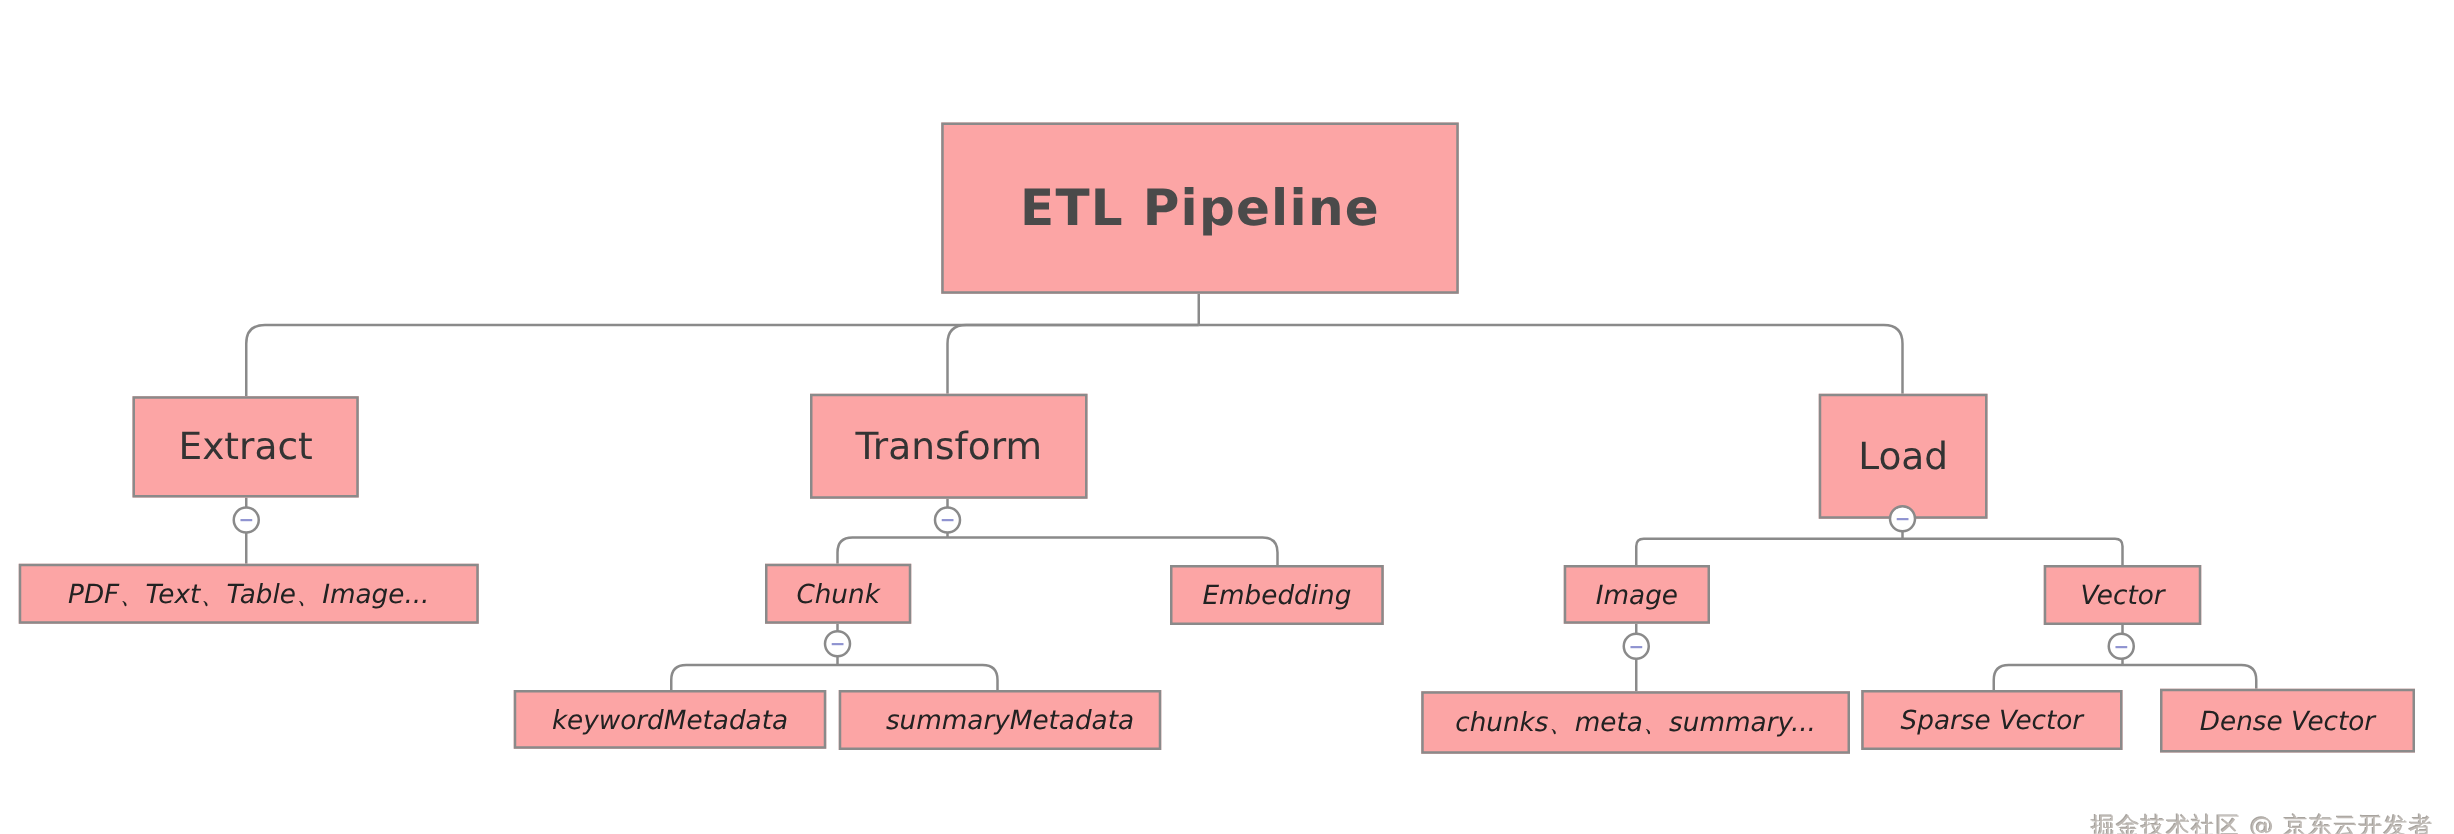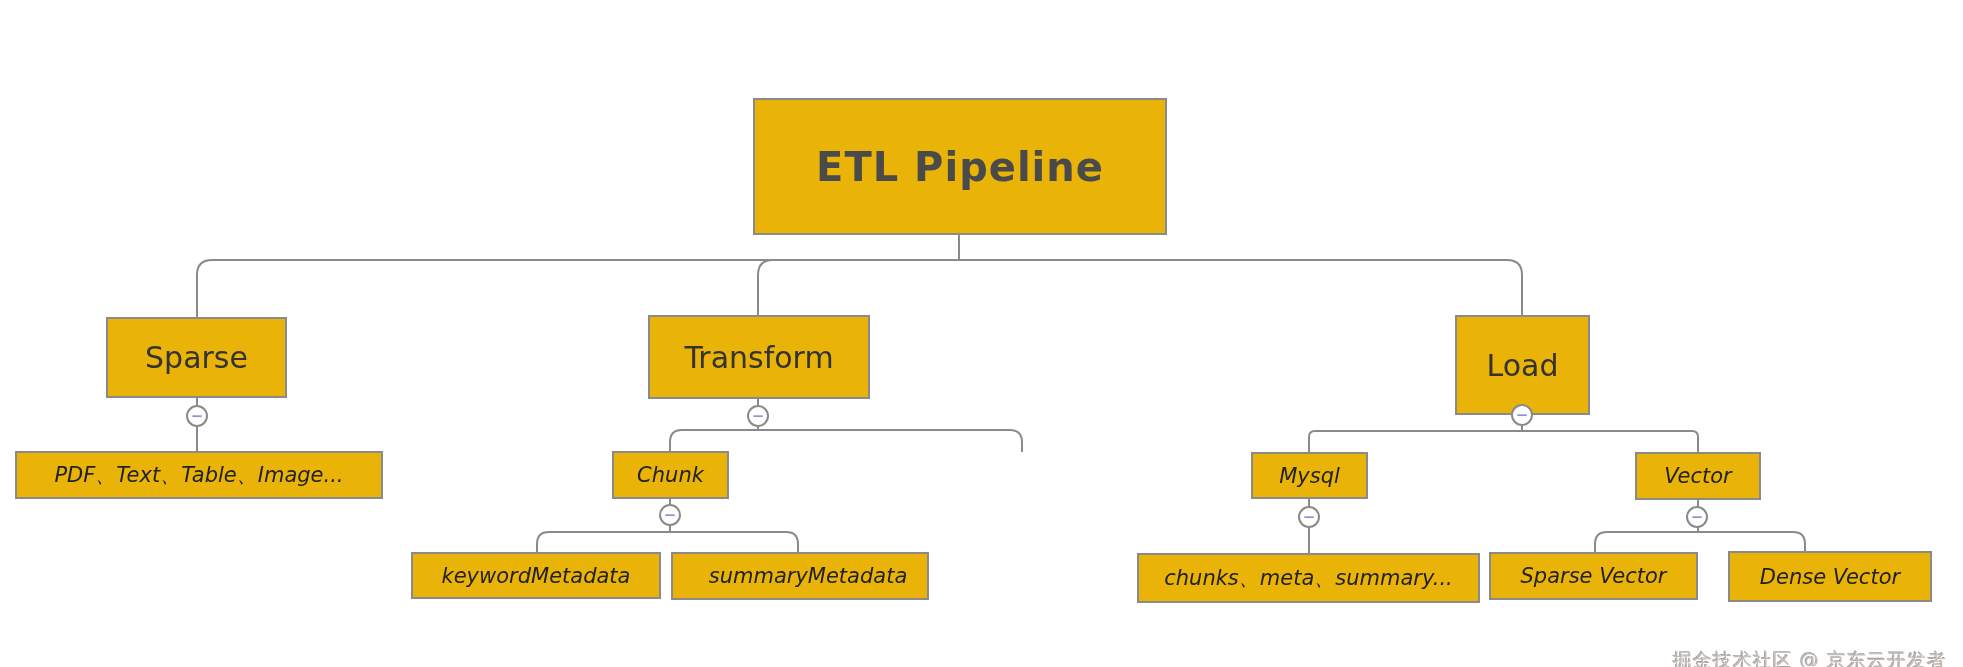--- a/index.html
+++ b/index.html
@@ -8,21 +8,21 @@
     width: 1963px; height: 667px;
     position: relative;
     overflow: hidden;
     font-family: "DejaVu Sans", "Liberation Sans", sans-serif;
   }
   .canvas { position: absolute; inset: 0; width: 1963px; height: 667px; }
   svg.connectors { position: absolute; left: 0; top: 0; pointer-events: none; }
 
   .node {
     position: absolute;
-    background: #eab308;
+    background: #fca5a5;
     border: 2px solid #8a8a8a;
     display: flex;
     align-items: center;
     justify-content: center;
     color: #2e2e2e;
     white-space: nowrap;
     cursor: default;
   }
   .node.root {
     font-size: 40px;
@@ -112,32 +112,33 @@
 
       <path d="M1309 499 V553"></path>
 
       <path d="M1698 500 V532"></path>
       <path d="M1595 552 V544 Q1595 532 1607 532 H1793 Q1805 532 1805 544 V551"></path>
     </g>
   </svg>
 
   <div id="n-root" class="node root">ETL Pipeline</div>
 
-  <div id="n-extract" class="node branch">Sparse</div>
+  <div id="n-extract" class="node branch">Extract</div>
   <div id="n-transform" class="node branch">Transform</div>
   <div id="n-load" class="node branch">Load</div>
 
   <div id="n-extract-detail" class="node leaf">PDF、Text、Table、Image...</div>
 
   <div id="n-chunk" class="node leaf">Chunk</div>
+  <div id="n-embedding" class="node leaf">Embedding</div>
 
   <div id="n-keyword" class="node leaf">keywordMetadata</div>
   <div id="n-summary" class="node leaf">summaryMetadata</div>
 
-  <div id="n-mysql" class="node leaf">Mysql</div>
+  <div id="n-mysql" class="node leaf">Image</div>
   <div id="n-vector" class="node leaf">Vector</div>
 
   <div id="n-mysql-detail" class="node leaf">chunks、meta、summary...</div>
 
   <div id="n-sparse" class="node leaf">Sparse Vector</div>
   <div id="n-dense" class="node leaf">Dense Vector</div>
 
   <div id="t-extract" class="toggle">−</div>
   <div id="t-transform" class="toggle">−</div>
   <div id="t-load" class="toggle">−</div>

